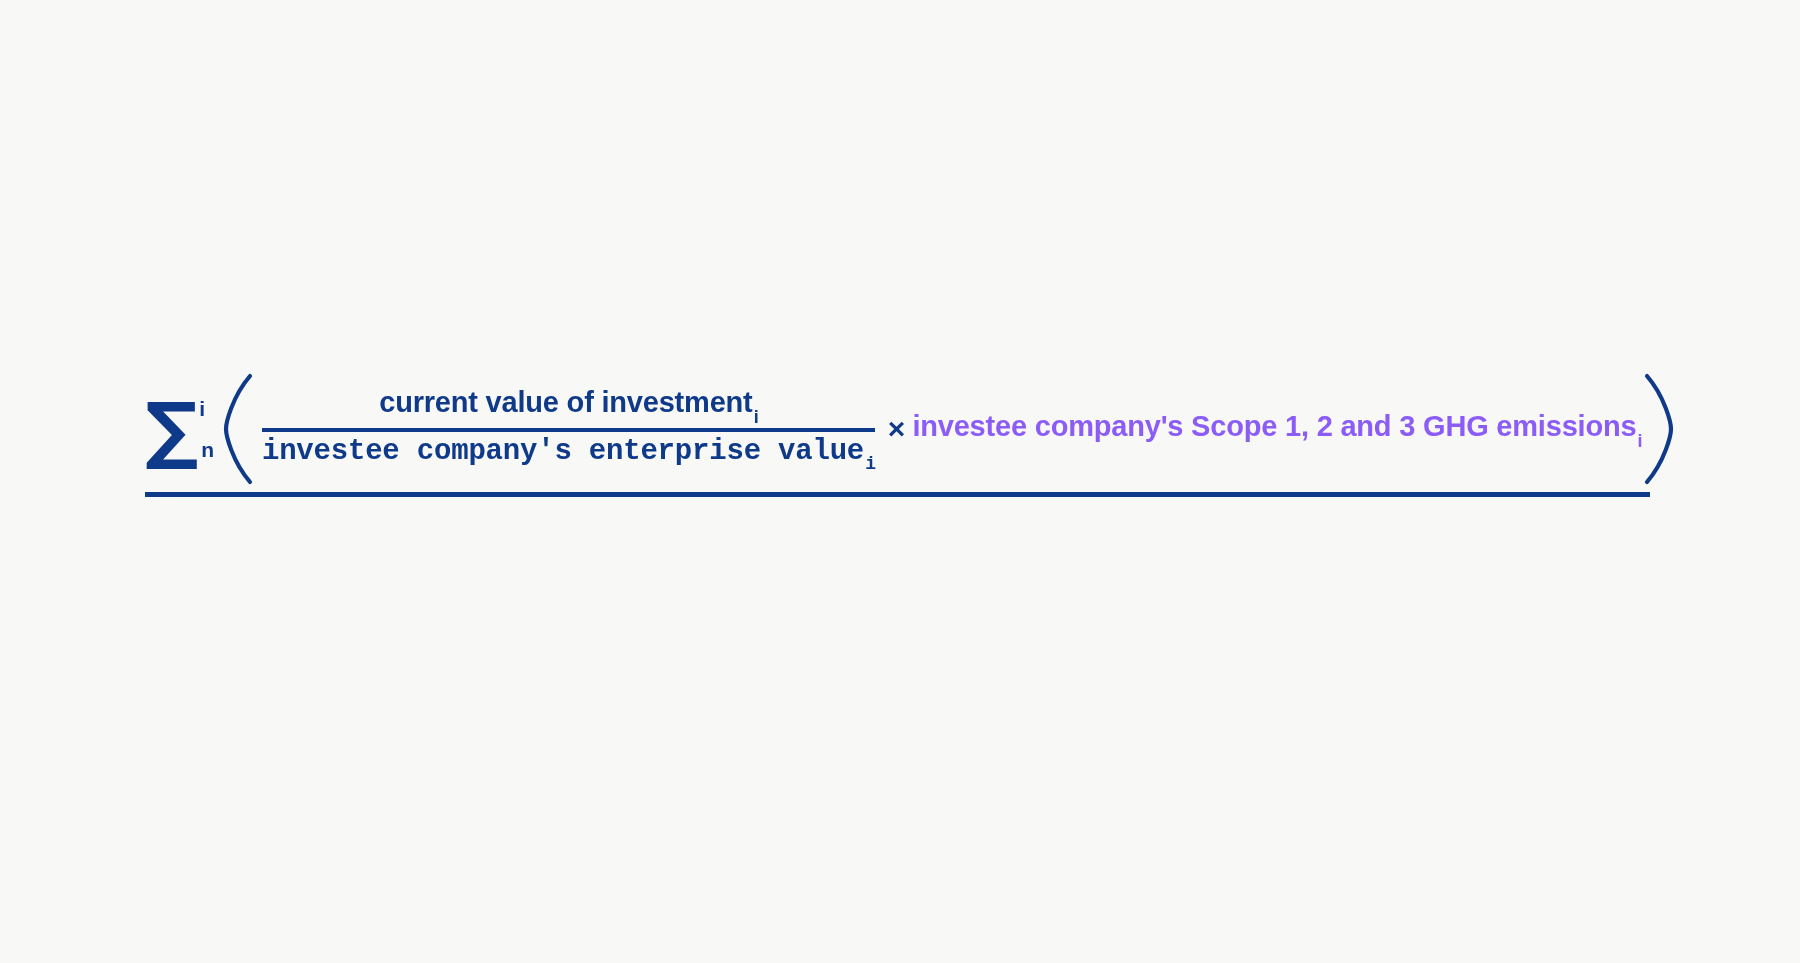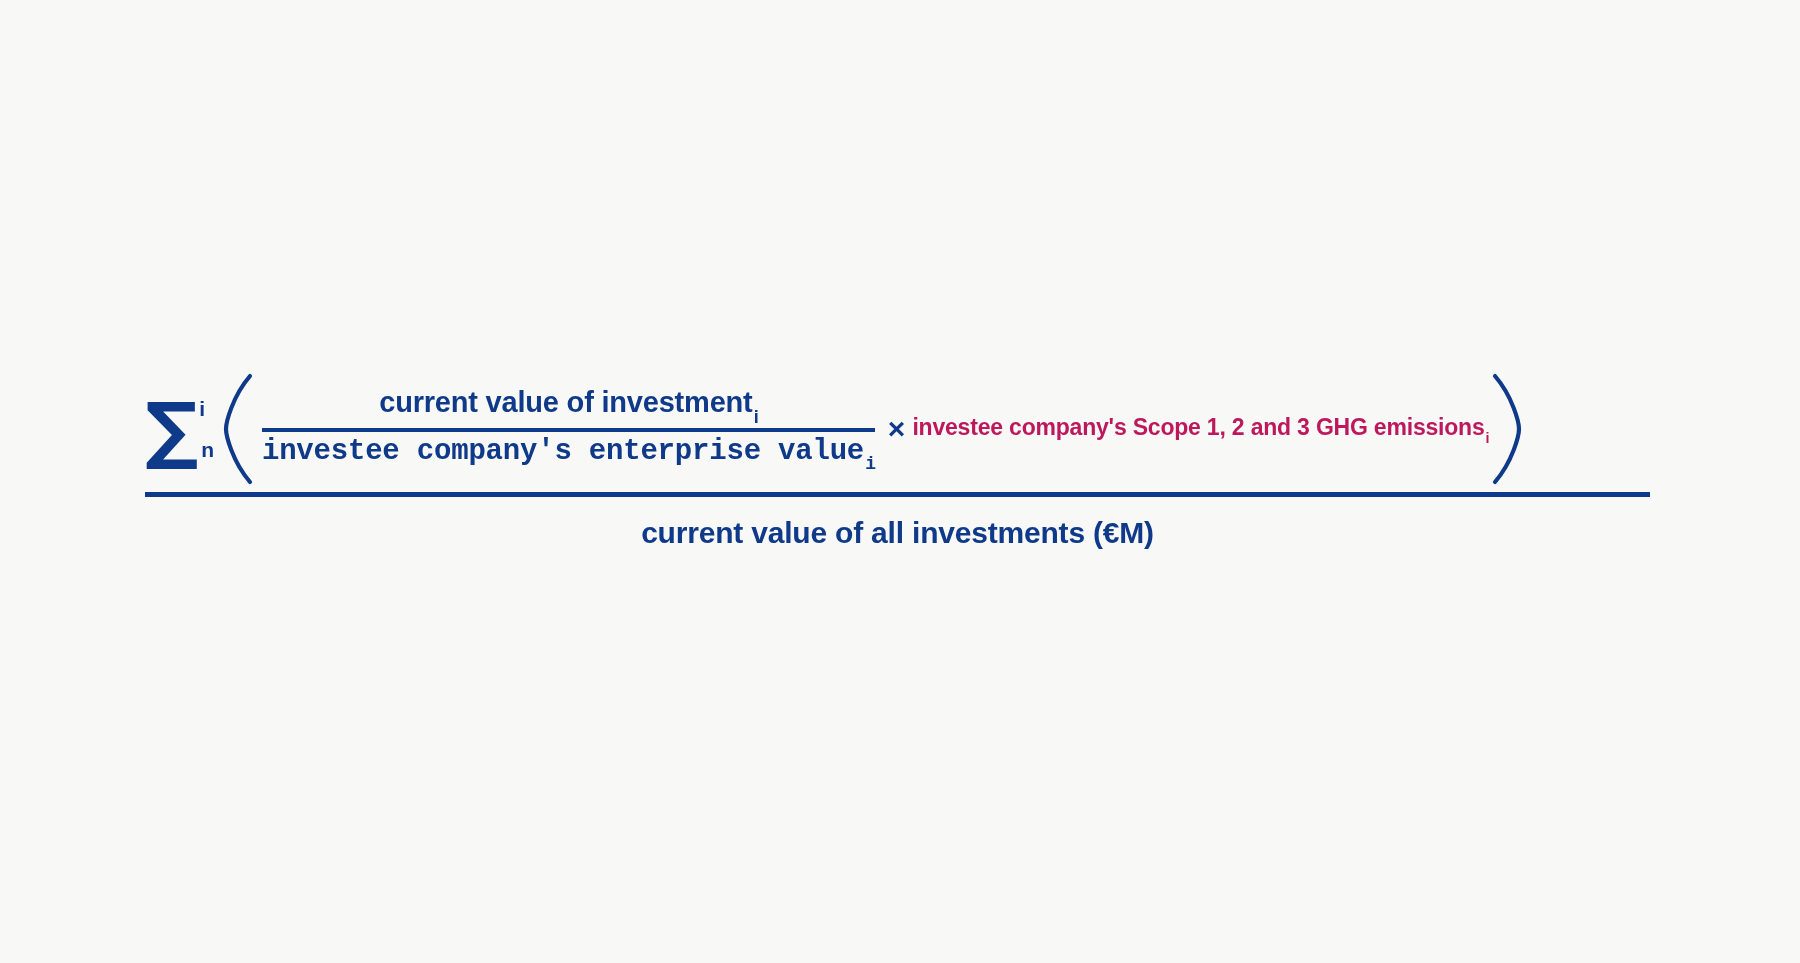--- a/index.html
+++ b/index.html
@@ -137,23 +137,23 @@
     font-size: 30px;
     font-weight: 700;
     color: #0f3a8a;
     margin: 0 7px 0 9px;
     line-height: 1;
   }
 
   .rhs-term {
     flex: 0 0 auto;
     font-family: "Liberation Sans", sans-serif;
-    font-size: 23px;
-    font-weight: 700;
-    color: #be185d;
+    font-size: 29px;
+    font-weight: 700;
+    color: #8b5cf6;
     white-space: nowrap;
     line-height: 1;
     letter-spacing: -0.2px;
   }
 
   
   .sub {
     font-size: 0.62em;
     font-weight: 700;
     vertical-align: sub;
@@ -220,17 +220,16 @@
       <span class="paren right">
         <svg viewBox="0 0 34 112" xmlns="http://www.w3.org/2000/svg" aria-hidden="true">
           <path d="M6 3 C24 24, 30 50, 30 56 C30 62, 24 88, 6 109" fill="none" stroke="#0f3a8a" stroke-width="4.2" stroke-linecap="round"></path>
         </svg>
       </span>
 
     </div>
 
     <div class="main-bar"></div>
 
-    <div class="main-denominator">current value of all investments (€M)</div>
 
   </div>
 
 </div>
 
 </body></html>

